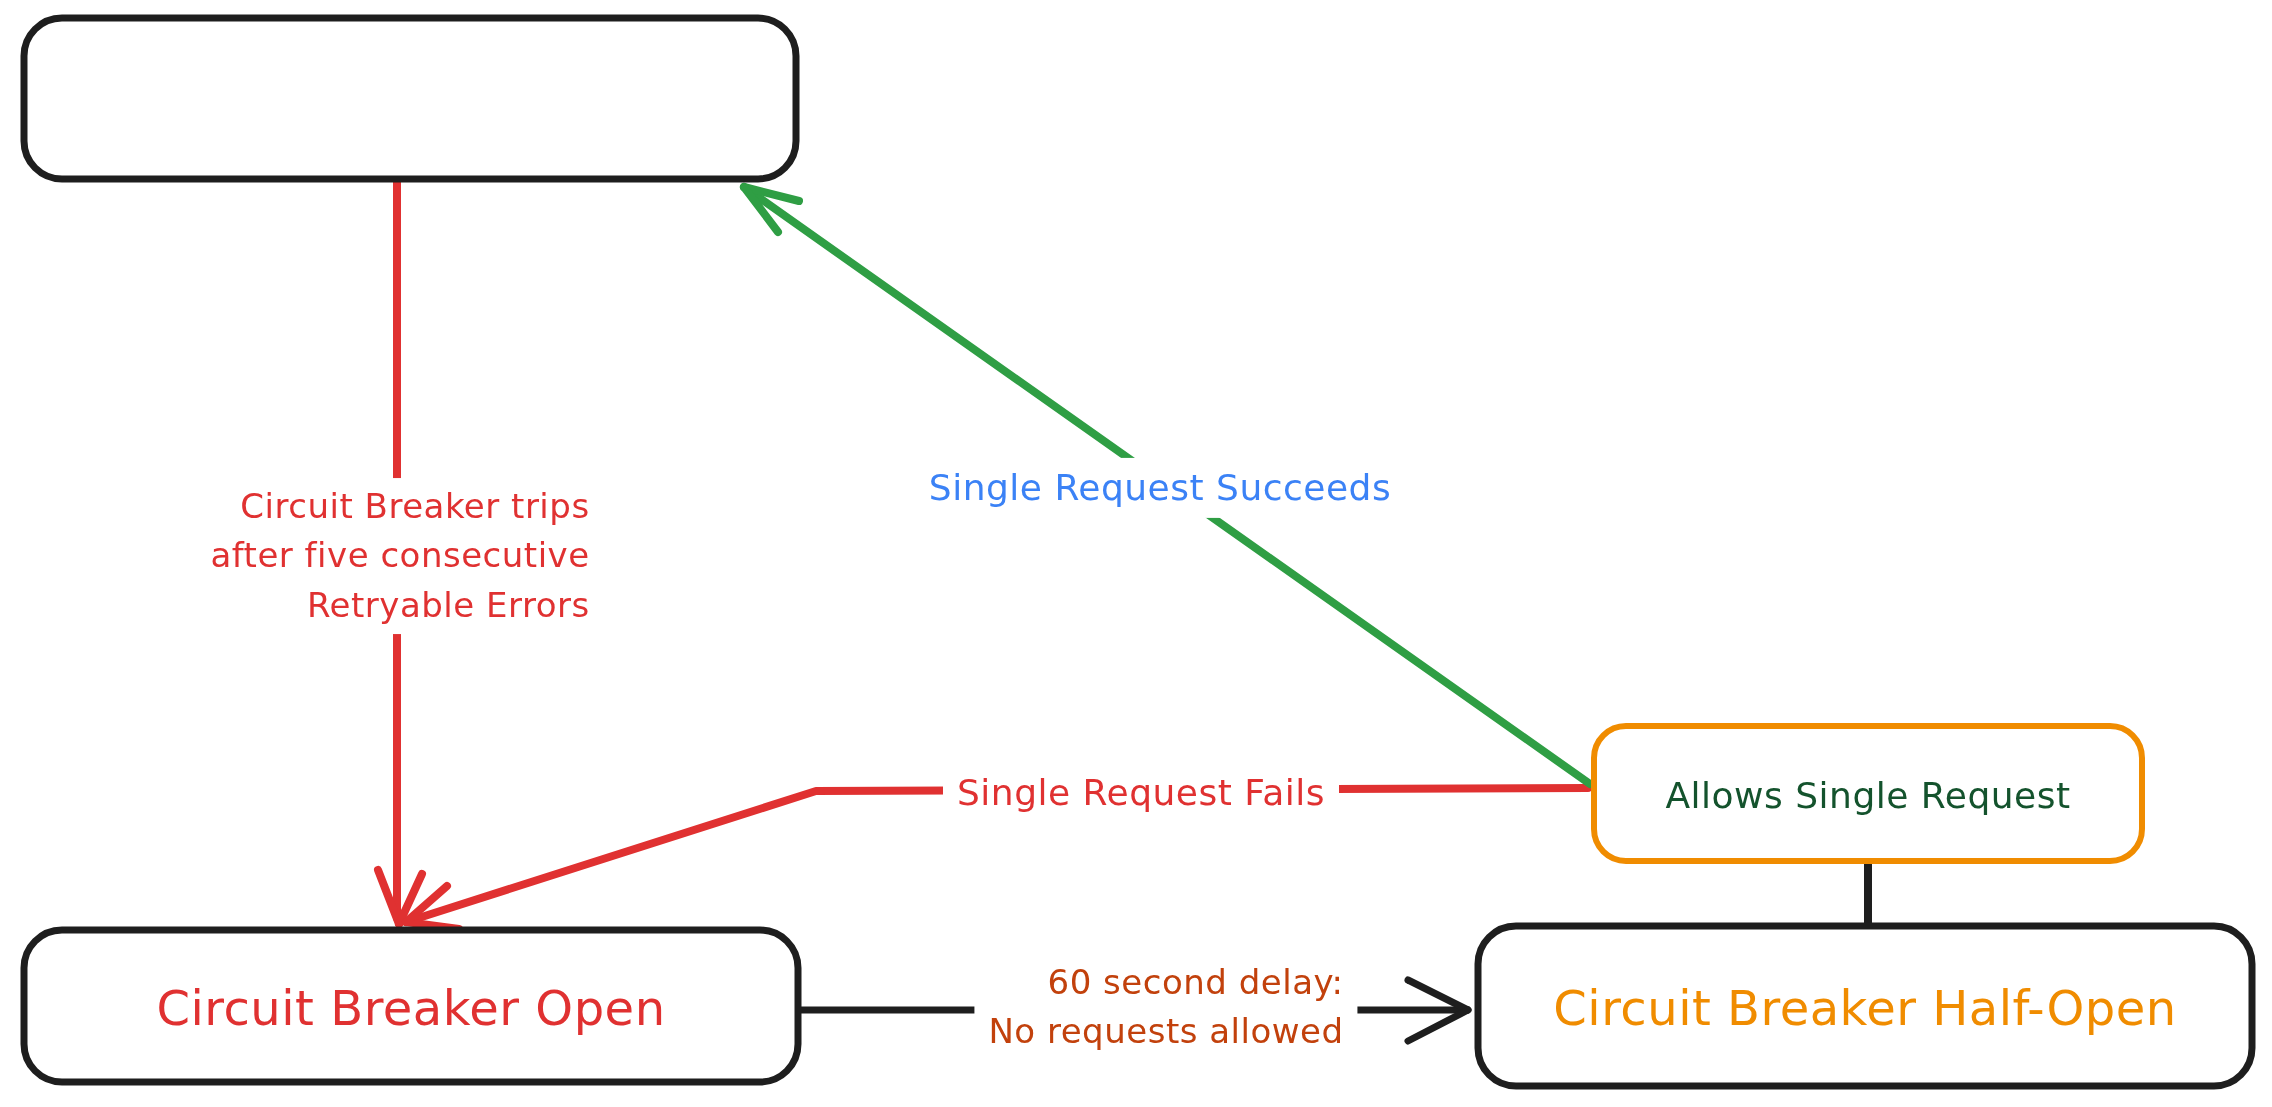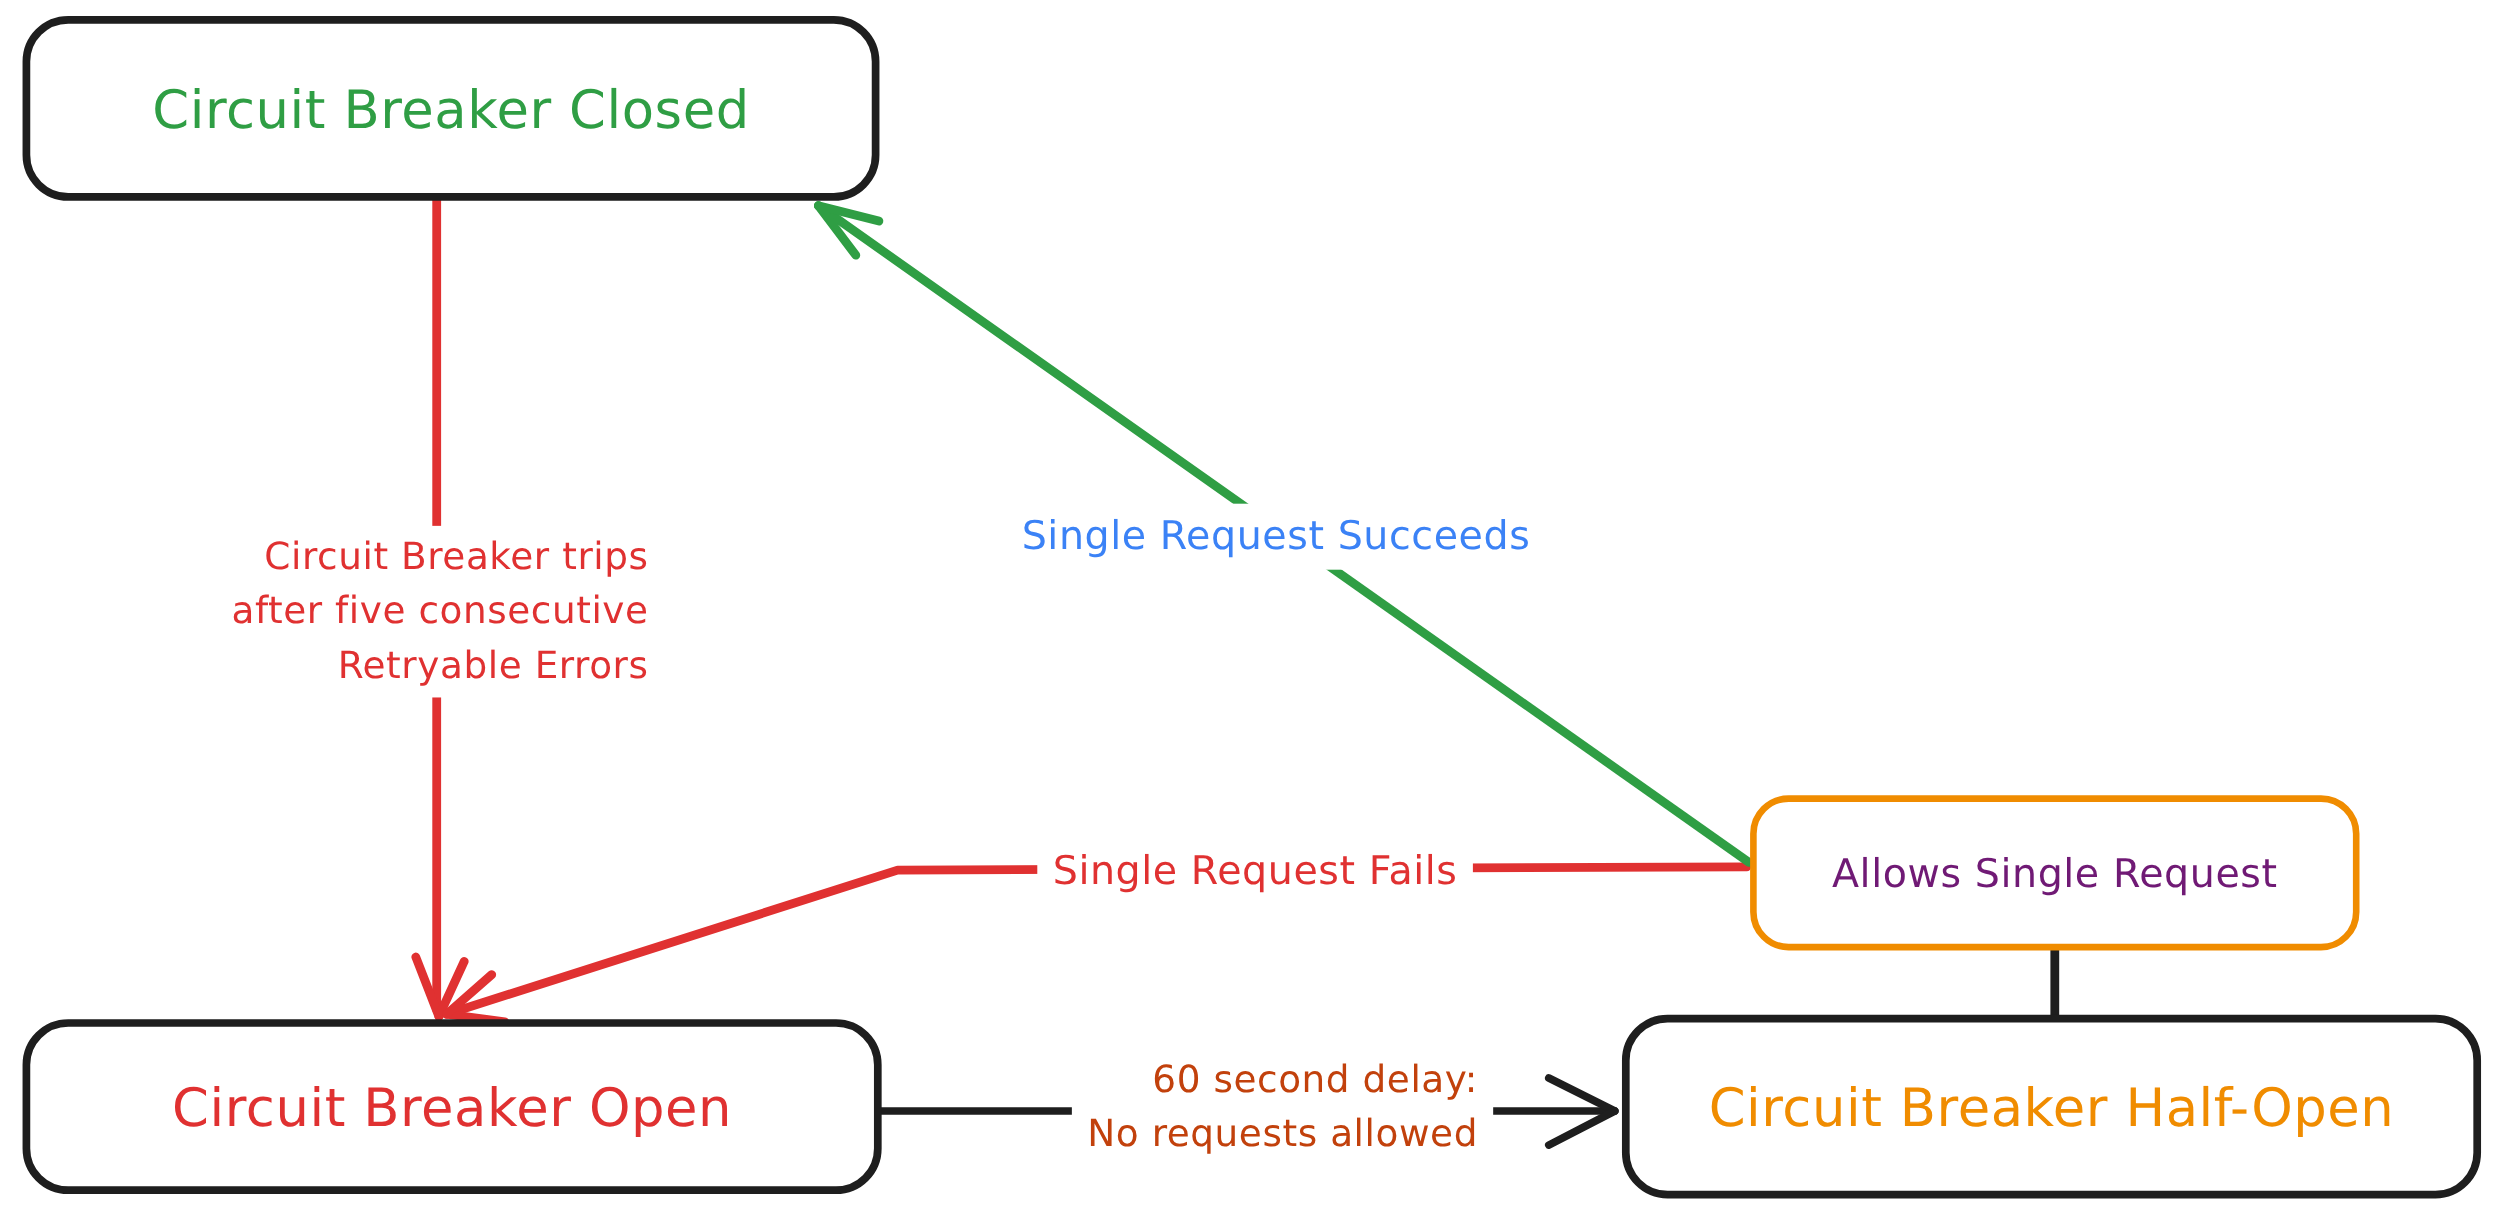--- a/index.html
+++ b/index.html
@@ -86,21 +86,20 @@
 after five consecutive
 Retryable Errors</div>
 
   <div class="edge-label" style="left: 1160px; top: 488px; font-size: 36px; color: #3b82f6;">Single Request Succeeds</div>
 
   <div class="edge-label" style="left: 1141px; top: 793px; font-size: 36px; color: rgb(224, 49, 49);">Single Request Fails</div>
 
   <div class="edge-label" style="left: 1166px; top: 1007px; color: #c2410c;">60 second delay:
 No requests allowed</div>
 
-  <div class="node-label big" style="left: 410px; top: 100px; color: rgb(47, 158, 68);">Circuit Breaker Closed</div>
 
   <div class="node-label big" style="left: 1865px; top: 1008px; color: rgb(240, 140, 0);">Circuit Breaker Half-Open</div>
 
   <div class="node-label big" style="left: 411px; top: 1008px; color: rgb(224, 49, 49);">Circuit Breaker Open</div>
 
-  <div class="node-label small" style="left: 1868px; top: 795px; color: #701a75;">Allows Single Request</div>
+  <div class="node-label small" style="left: 1868px; top: 795px; color: #14532d;">Allows Single Request</div>
 
 </div>
 
 </body></html>

